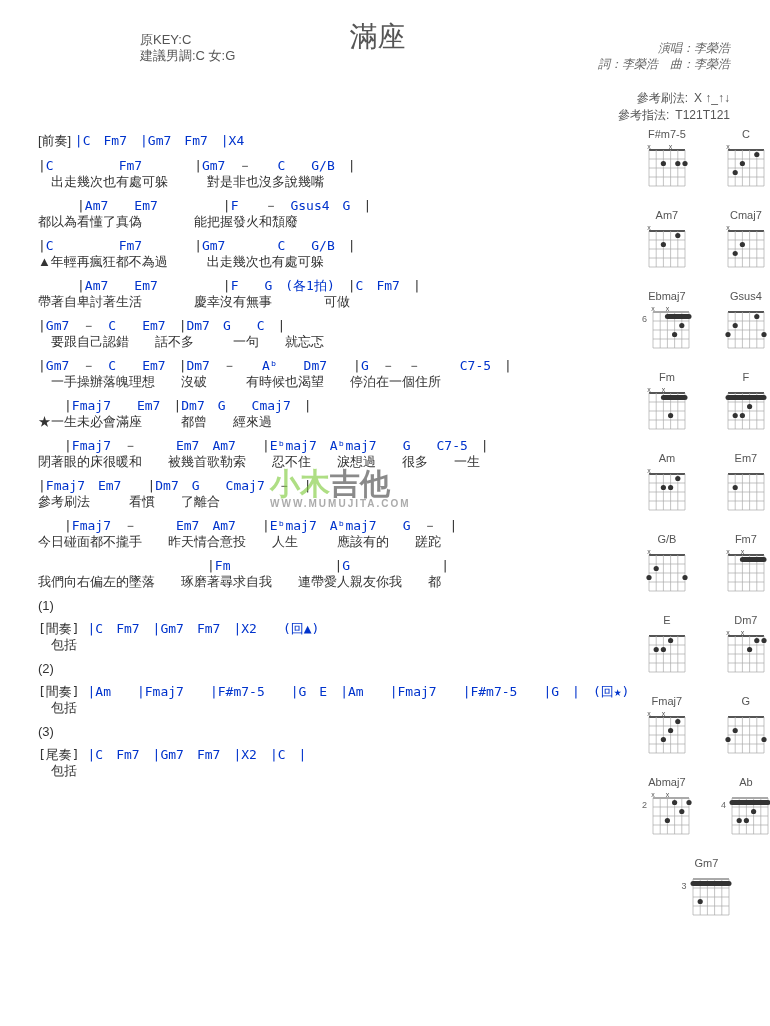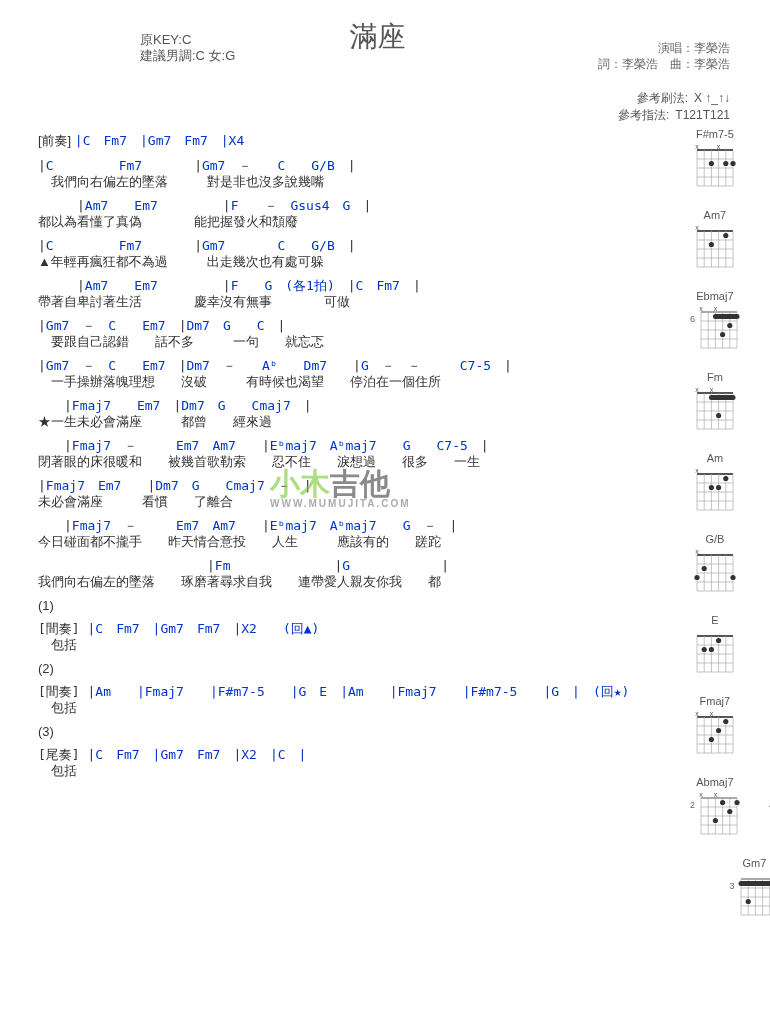--- a/index.html
+++ b/index.html
@@ -39,32 +39,32 @@
     color: #555;
   }
   .credits {
     position: absolute;
     right: 30px;
     top: 30px;
     font-size: 12px;
     line-height: 16px;
     text-align: right;
     color: #666;
+    font-style: italic;
   }
   .ref-row {
     text-align: right;
     margin-right: 30px;
     font-size: 12px;
     color: #555;
   }
   .ref-row span { margin-left: 6px; }
   .main {
     display: flex;
     margin-top: 4px;
-    gap: 48px;
   }
   .sheet {
     flex: 1;
     padding-right: 10px;
   }
   .diagrams {
     width: 155px;
   }
   .diagrams-row {
     display: flex;
@@ -157,21 +157,21 @@
 
   <div class="main">
 
     <div class="sheet">
 
       <div class="line"><span class="marker">[前奏]</span> <span class="chords-line" style="color:#0033cc">|C　Fm7　|Gm7　Fm7　|X4</span></div>
 
       <div id="verse-container">
           <div class="line-pair">
             <div class="chords-line"><span class="blk">|</span>C　　　　　Fm7　　　　<span class="blk">|</span>Gm7　<span class="blk">－</span>　　C　　G/B　<span class="blk">|</span></div>
-            <div class="lyrics-line">　我們向右偏左的墜落　　　對是非也沒多說幾嘴</div>
+            <div class="lyrics-line">　出走幾次也有處可躲　　　對是非也沒多說幾嘴</div>
           </div>
           <div class="line-pair">
             <div class="chords-line">　　　<span class="blk">|</span>Am7　　Em7　　　　　<span class="blk">|</span>F　　<span class="blk">－</span>　Gsus4　G　<span class="blk">|</span></div>
             <div class="lyrics-line">都以為看懂了真偽　　　　能把握發火和頹廢</div>
           </div>
           <div class="line-pair">
             <div class="chords-line"><span class="blk">|</span>C　　　　　Fm7　　　　<span class="blk">|</span>Gm7　　　　C　　G/B　<span class="blk">|</span></div>
             <div class="lyrics-line">▲年輕再瘋狂都不為過　　　出走幾次也有處可躲</div>
           </div>
           <div class="line-pair">
@@ -191,21 +191,21 @@
           <div class="line-pair">
             <div class="chords-line">　　<span class="blk">|</span>Fmaj7　　Em7　<span class="blk">|</span>Dm7　G　　Cmaj7　<span class="blk">|</span></div>
             <div class="lyrics-line">★一生未必會滿座　　　都曾　　經來過</div>
           </div>
           <div class="line-pair">
             <div class="chords-line">　　<span class="blk">|</span>Fmaj7　<span class="blk">－</span>　　　Em7　Am7　　<span class="blk">|</span>Eᵇmaj7　Aᵇmaj7　　G　　C7-5　<span class="blk">|</span></div>
             <div class="lyrics-line">閉著眼的床很暖和　　被幾首歌勒索　　忍不住　　淚想過　　很多　　一生</div>
           </div>
           <div class="line-pair">
             <div class="chords-line"><span class="blk">|</span>Fmaj7　Em7　　<span class="blk">|</span>Dm7　G　　Cmaj7　<span class="blk">－</span>　<span class="blk">|</span></div>
-            <div class="lyrics-line">未必會滿座　　　看慣　　了離合</div>
+            <div class="lyrics-line">參考刷法　　　看慣　　了離合</div>
           </div>
           <div class="line-pair">
             <div class="chords-line">　　<span class="blk">|</span>Fmaj7　<span class="blk">－</span>　　　Em7　Am7　　<span class="blk">|</span>Eᵇmaj7　Aᵇmaj7　　G　<span class="blk">－</span>　<span class="blk">|</span></div>
             <div class="lyrics-line">今日碰面都不攏手　　昨天情合意投　　人生　　　應該有的　　蹉跎</div>
           </div>
           <div class="line-pair">
             <div class="chords-line">　　　　　　　　　　　　　<span class="blk">|</span>Fm　　　　　　　　<span class="blk">|</span>G　　　　　　　<span class="blk">|</span></div>
             <div class="lyrics-line">我們向右偏左的墜落　　琢磨著尋求自我　　連帶愛人親友你我　　都</div>
           </div>
         </div>

